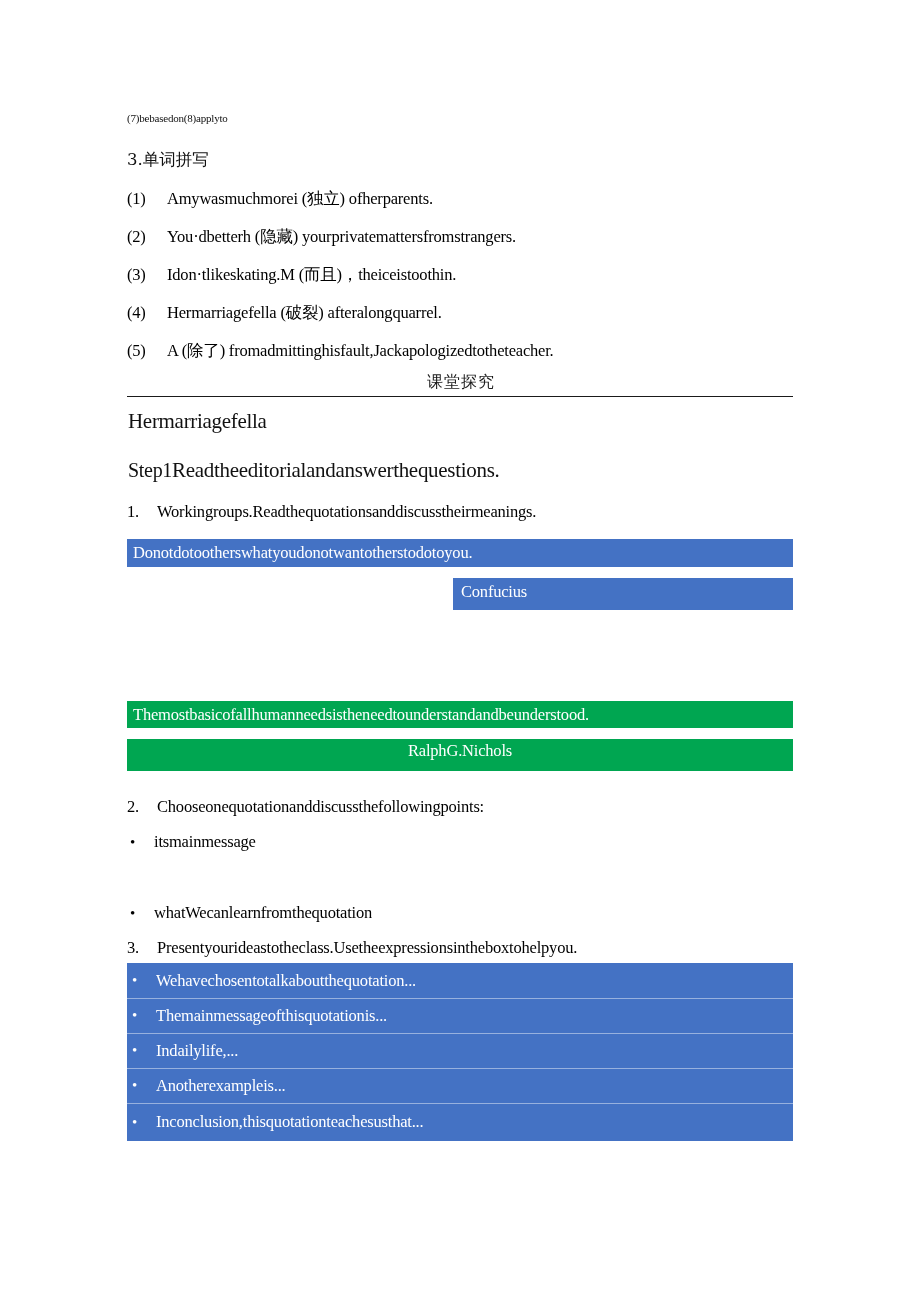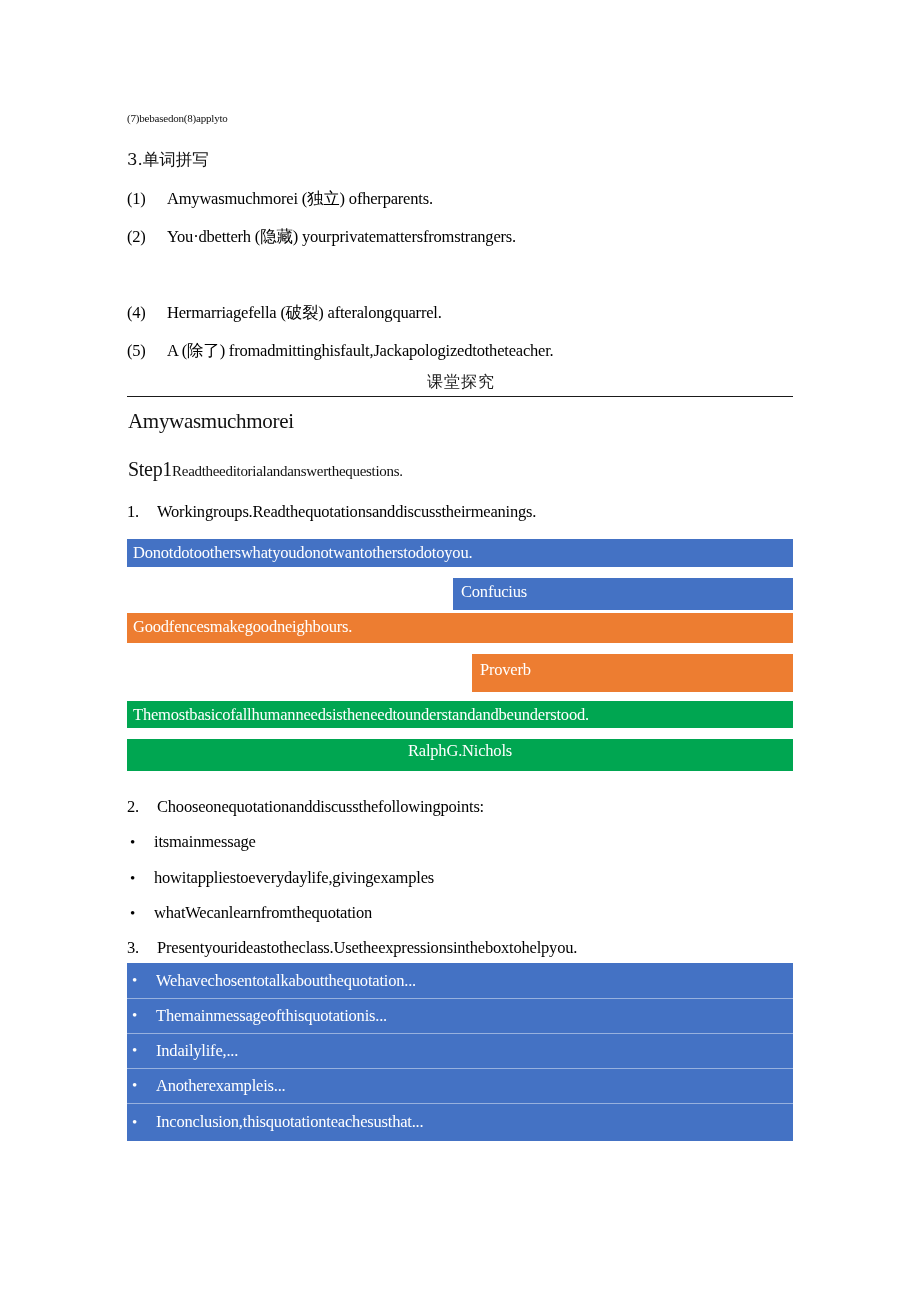--- a/index.html
+++ b/index.html
@@ -91,21 +91,21 @@
   .step-line {
     position: absolute;
     white-space: nowrap;
     color: #111111;
   }
   .step-line .step-big {
     font-size: 20px;
     letter-spacing: -0.3px;
   }
   .step-line .step-rest {
-    font-size: 15px;
+    font-size: 21px;
     letter-spacing: -0.3px;
   }
 
   
   .quote-block {
     position: absolute;
   }
   .quote-row {
     position: relative;
     box-sizing: border-box;
@@ -170,73 +170,66 @@
   <div class="line cn" style="left:127px; top:149px;">3.单词拼写</div>
 
   <div class="num-item" style="left:127px; top:188px;">
     <span class="marker">(1)</span><span>Amywasmuchmorei (独立) ofherparents.</span>
   </div>
 
   <div class="num-item" style="left:127px; top:226px;">
     <span class="marker">(2)</span><span>You·dbetterh (隐藏) yourprivatemattersfromstrangers.</span>
   </div>
 
+  <div class="num-item" style="left:127px; top:264px;">
+    <span class="marker">(3)</span><span>Idon·tlikeskating.M (而且)，theiceistoothin.</span>
+  </div>
 
   <div class="num-item" style="left:127px; top:302px;">
     <span class="marker">(4)</span><span>Hermarriagefella (破裂) afteralongquarrel.</span>
   </div>
 
   <div class="num-item" style="left:127px; top:340px;">
     <span class="marker">(5)</span><span>A (除了) fromadmittinghisfault,Jackapologizedtotheteacher.</span>
   </div>
 
   <div class="section-label" style="left:427px; top:372px;">课堂探究</div>
   <div class="rule" style="left:127px; top:396px; width:666px;"></div>
 
-  <div class="heading-main" style="left:128px; top:409px;">Amywasmuchmorei</div>
+  <div class="heading-main" style="left:128px; top:409px;">Hermarriagefella</div>
 
   <div class="step-line" style="left:128px; top:458px;">
     <span class="step-big">Step1</span><span class="step-rest">Readtheeditorialandanswerthequestions.</span>
   </div>
 
   <div class="num-item" style="left:127px; top:502px;">
     <span class="marker" style="width:30px;">1.</span><span>Workingroups.Readthequotationsanddiscusstheirmeanings.</span>
   </div>
 
   <div class="quote-block" style="left:127px; top:528px; width:666px;">
     <div class="quote-row text-row" style="background:#4472C4; width:666px; height:28px;">Donotdotootherswhatyoudonotwantotherstodotoyou.</div>
     <div style="position:relative; height:34px;">
       <div class="quote-row attr-row" style="background:#4472C4; position:absolute; left:326px; top:0; width:340px; height:32px; padding-left:8px;">Confucius</div>
       <div class="quote-sep" style="left:326px; right:0; top:0; background:rgba(255,255,255,0.5);"></div>
     </div>
   </div>
 
-  <div class="quote-block" style="left:127px; top:602px; width:666px;">
-    <div class="quote-row text-row" style="background:#ED7D31; width:666px; height:30px;">Goodfencesmakegoodneighbours.</div>
-    <div style="position:relative; height:38px;">
-      <div class="quote-row attr-row" style="background:#ED7D31; position:absolute; left:345px; top:0; width:321px; height:38px; padding-left:8px; padding-top:6px;">Proverb</div>
-      <div class="quote-sep" style="left:345px; right:0; top:0; background:rgba(255,255,255,0.55);"></div>
-    </div>
-  </div>
 
   <div class="quote-block" style="left:127px; top:690px; width:666px;">
     <div class="quote-row text-row" style="background:#00A651; width:666px; height:27px;">Themostbasicofallhumanneedsistheneedtounderstandandbeunderstood.</div>
     <div class="quote-row" style="background:#00A651; width:666px; height:32px; text-align:center; padding-top:2px;">RalphG.Nichols</div>
   </div>
 
   <div class="num-item" style="left:127px; top:797px;">
     <span class="marker" style="width:30px;">2.</span><span>Chooseonequotationanddiscussthefollowingpoints:</span>
   </div>
 
   <div class="bullet-item" style="left:130px; top:832px;">
     <span class="dot">•</span><span>itsmainmessage</span>
   </div>
-  <div class="bullet-item" style="left:130px; top:868px;">
-    <span class="dot">•</span><span>howitappliestoeverydaylife,givingexamples</span>
-  </div>
   <div class="bullet-item" style="left:130px; top:903px;">
     <span class="dot">•</span><span>whatWecanlearnfromthequotation</span>
   </div>
 
   <div class="num-item" style="left:127px; top:938px;">
     <span class="marker" style="width:30px;">3.</span><span>Presentyourideastotheclass.Usetheexpressionsintheboxtohelpyou.</span>
   </div>
 
   <div class="expr-box" style="left:127px; top:963px; width:666px; background:#4472C4;">
     <div class="expr-row" style="height:35px;">

